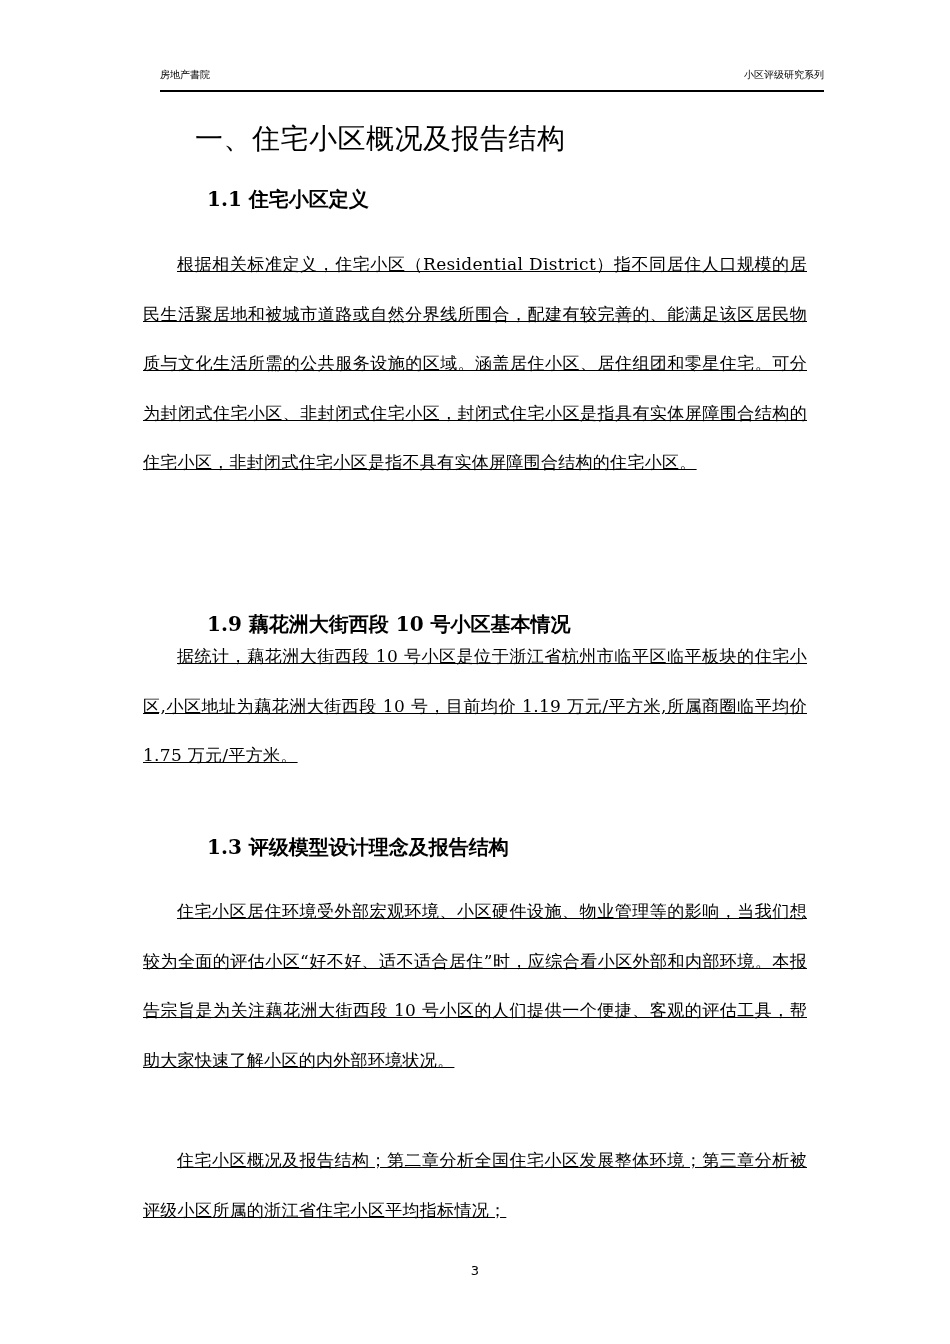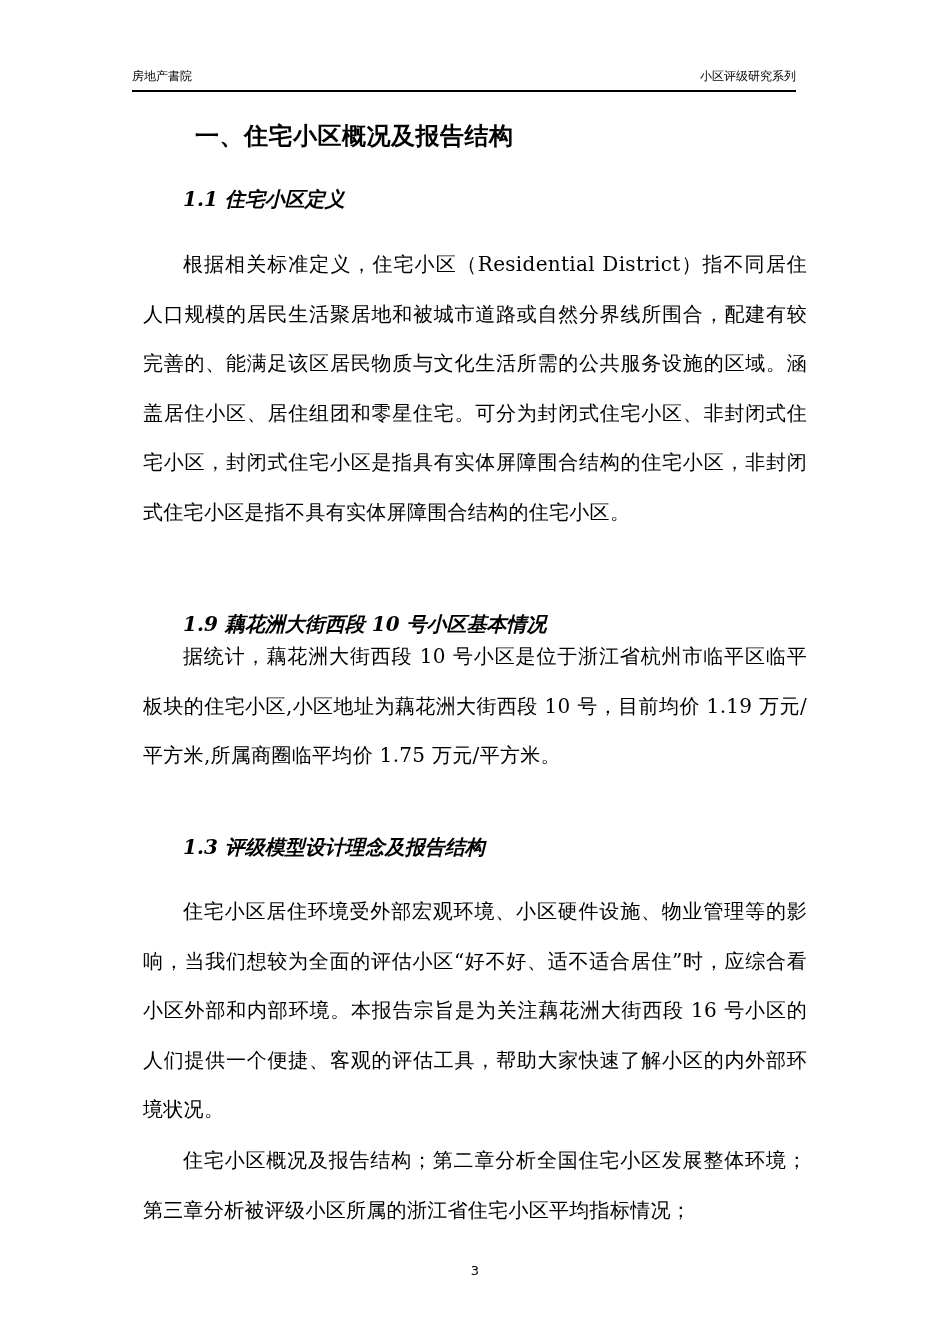--- a/index.html
+++ b/index.html
@@ -10,27 +10,27 @@
     body {
       width: 950px;
       height: 1344px;
       position: relative;
       overflow: hidden;
       color: #000;
       font-family: "DejaVu Serif", "Liberation Serif", serif;
     }
     .page-header {
       position: absolute;
-      left: 132px;
+      left: 160px;
       top: 66px;
       width: 664px;
       height: 24px;
       border-bottom: 2.5px solid #000;
       font-family: "DejaVu Sans", "Liberation Sans", sans-serif;
-      font-size: 12px;
+      font-size: 10px;
     }
     .page-header .left {
       position: absolute;
       left: 0;
       top: 2px;
     }
     .page-header .right {
       position: absolute;
       right: 0;
       top: 2px;
@@ -39,42 +39,42 @@
     .content {
       position: absolute;
       left: 143px;
       top: 0;
       width: 664px;
     }
     .h1 {
       position: absolute;
       left: 52px;
       top: 120px;
-      font-size: 24px;
-      font-weight: bold;
+      font-size: 28px;
+      font-weight: normal;
       white-space: nowrap;
       letter-spacing: 0.5px;
     }
     .h2 {
       position: absolute;
-      left: 40px;
+      left: 64px;
       font-size: 20px;
       font-weight: bold;
       white-space: nowrap;
-      font-style: italic;
     }
     .para {
       position: absolute;
       left: 0;
       width: 664px;
-      font-size: 20px;
+      font-size: 17px;
       line-height: 49.6px;
       text-align: justify;
       text-indent: 2em;
       letter-spacing: 0.3px;
+      text-decoration: underline;
     }
     .page-number {
       position: absolute;
       left: 0;
       width: 950px;
       top: 1263px;
       text-align: center;
       font-family: "DejaVu Sans", "Liberation Sans", sans-serif;
       font-size: 13px;
     }
@@ -90,17 +90,17 @@
 <div class="content">
   <div class="h1">一、住宅小区概况及报告结构</div>
 
   <div class="h2" style="top:186px;">1.1 住宅小区定义</div>
   <div class="para" style="top:240px;">根据相关标准定义，住宅小区（Residential District）指不同居住人口规模的居民生活聚居地和被城市道路或自然分界线所围合，配建有较完善的、能满足该区居民物质与文化生活所需的公共服务设施的区域。涵盖居住小区、居住组团和零星住宅。可分为封闭式住宅小区、非封闭式住宅小区，封闭式住宅小区是指具有实体屏障围合结构的住宅小区，非封闭式住宅小区是指不具有实体屏障围合结构的住宅小区。</div>
 
   <div class="h2" style="top:611px;">1.9 藕花洲大街西段 10 号小区基本情况</div>
   <div class="para" style="top:632px;">据统计，藕花洲大街西段 10 号小区是位于浙江省杭州市临平区临平板块的住宅小区,小区地址为藕花洲大街西段 10 号，目前均价 1.19 万元/平方米,所属商圈临平均价 1.75 万元/平方米。</div>
 
   <div class="h2" style="top:834px;text-align:right;">1.3 评级模型设计理念及报告结构</div>
-  <div class="para" style="top:887px;">住宅小区居住环境受外部宏观环境、小区硬件设施、物业管理等的影响，当我们想较为全面的评估小区“好不好、适不适合居住”时，应综合看小区外部和内部环境。本报告宗旨是为关注藕花洲大街西段 16 号小区的人们提供一个便捷、客观的评估工具，帮助大家快速了解小区的内外部环境状况。</div>
+  <div class="para" style="top:887px;">住宅小区居住环境受外部宏观环境、小区硬件设施、物业管理等的影响，当我们想较为全面的评估小区“好不好、适不适合居住”时，应综合看小区外部和内部环境。本报告宗旨是为关注藕花洲大街西段 10 号小区的人们提供一个便捷、客观的评估工具，帮助大家快速了解小区的内外部环境状况。</div>
   <div class="para" style="top:1136px;">住宅小区概况及报告结构；第二章分析全国住宅小区发展整体环境；第三章分析被评级小区所属的浙江省住宅小区平均指标情况；</div>
 </div>
 
 <div class="page-number">3</div>
 
 </body></html>

